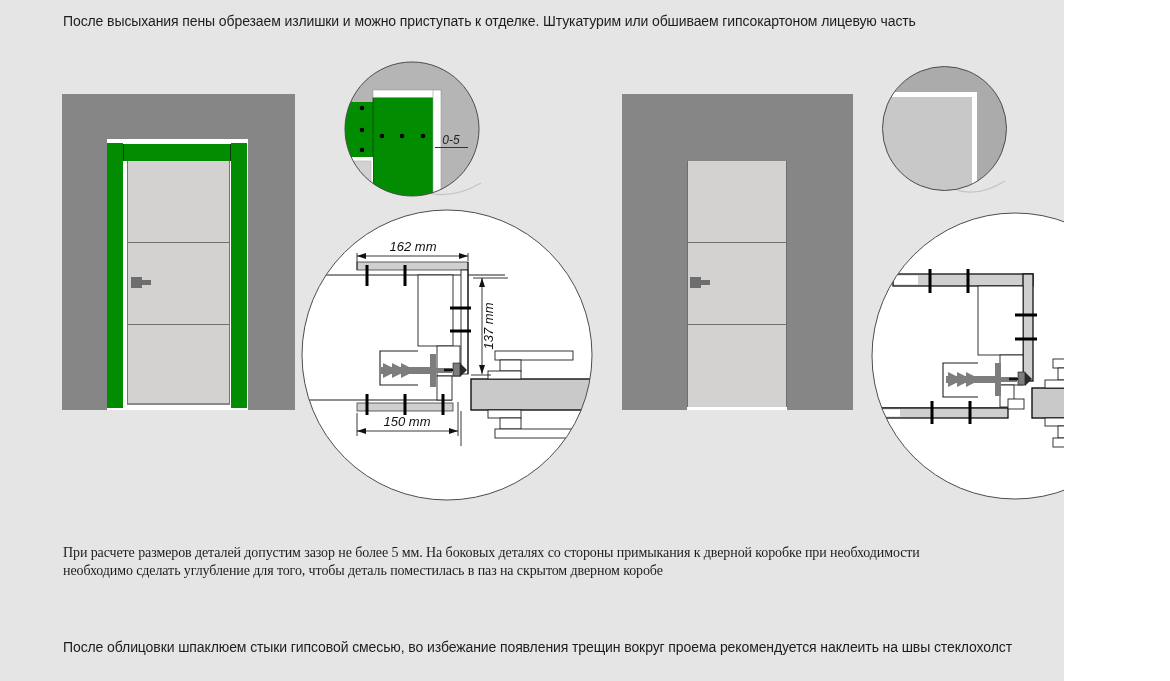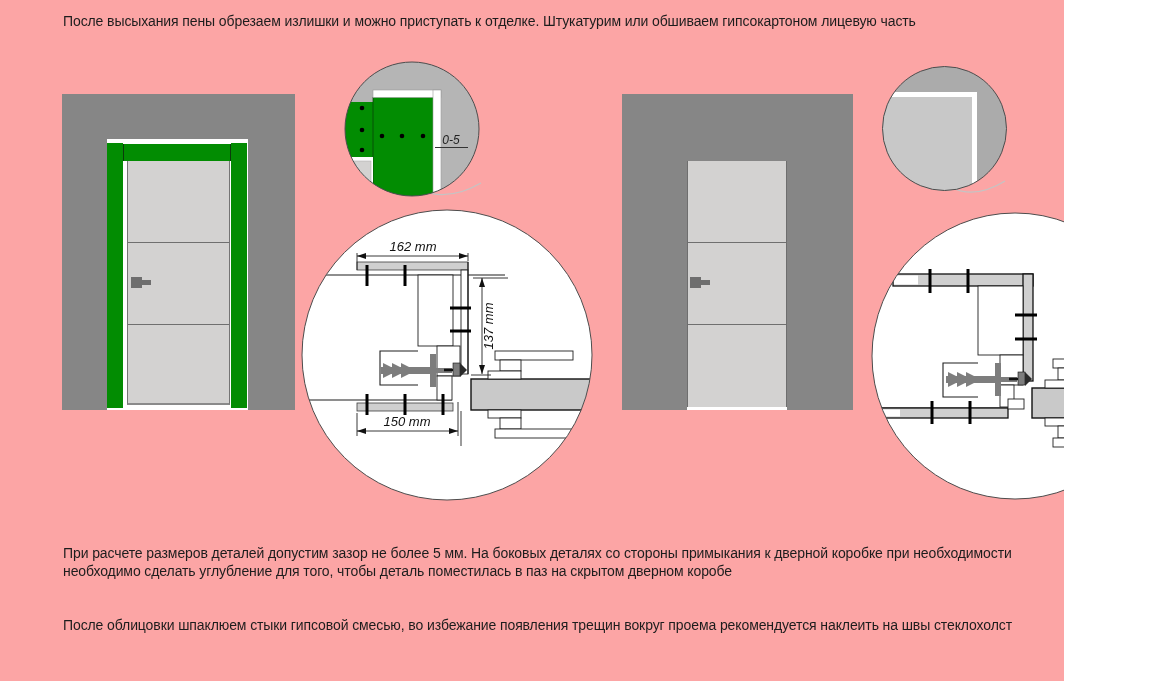--- a/index.html
+++ b/index.html
@@ -1,22 +1,22 @@
 <!DOCTYPE html>
 <html style="--frame-green: #028c02; --wall-gray: #868686; --door-gray: #d3d2d1; --detail-bg-gray: #b5b5b5; --panel-gray: #cfcfcf; --leaf-gray: #c9c9c9; --anchor-gray: #7d7d7d; --text-color: #1d1d1d;"><head>
 <meta charset="utf-8">
 <style>
   html,body{margin:0;padding:0;background:#fff;}
-  .page{position:relative;width:1064px;height:681px;background:#fca5a5;overflow:hidden;
+  .page{position:relative;width:1064px;height:681px;background:#e5e5e5;overflow:hidden;
         font-family:"Liberation Sans",sans-serif;color:var(--text-color,#1d1d1d);}
   .txt{position:absolute;font-size:14px;line-height:18px;letter-spacing:-0.1px;white-space:pre-line;}
   .intro{left:63px;top:12px;width:1080px;}
-  .para1{left:63px;top:544px;width:1062px;}
+  .para1{left:63px;top:544px;width:1062px;font-family:Liberation Serif, serif;}
   .para2{left:63px;top:595px;width:1062px;}
-  .para3{left:63px;top:616px;width:1062px;}
+  .para3{left:63px;top:638px;width:1062px;}
 
   
   .elev{position:absolute;background:var(--wall-gray);}
   .elev-left{left:62px;top:94px;width:233px;height:316px;}
   .elev-right{left:622px;top:94px;width:231px;height:316px;}
   .opening{position:absolute;background:#fff;}
   .greenpart{position:absolute;background:var(--frame-green);}
   .door{position:absolute;background:var(--door-gray);border-left:1px solid #757575;border-right:1px solid #757575;}
   .door-line{position:absolute;left:0;width:100%;height:1px;background:#6f6f6f;}
   .handle-sq{position:absolute;width:11px;height:11px;background:#6e6e6e;}

